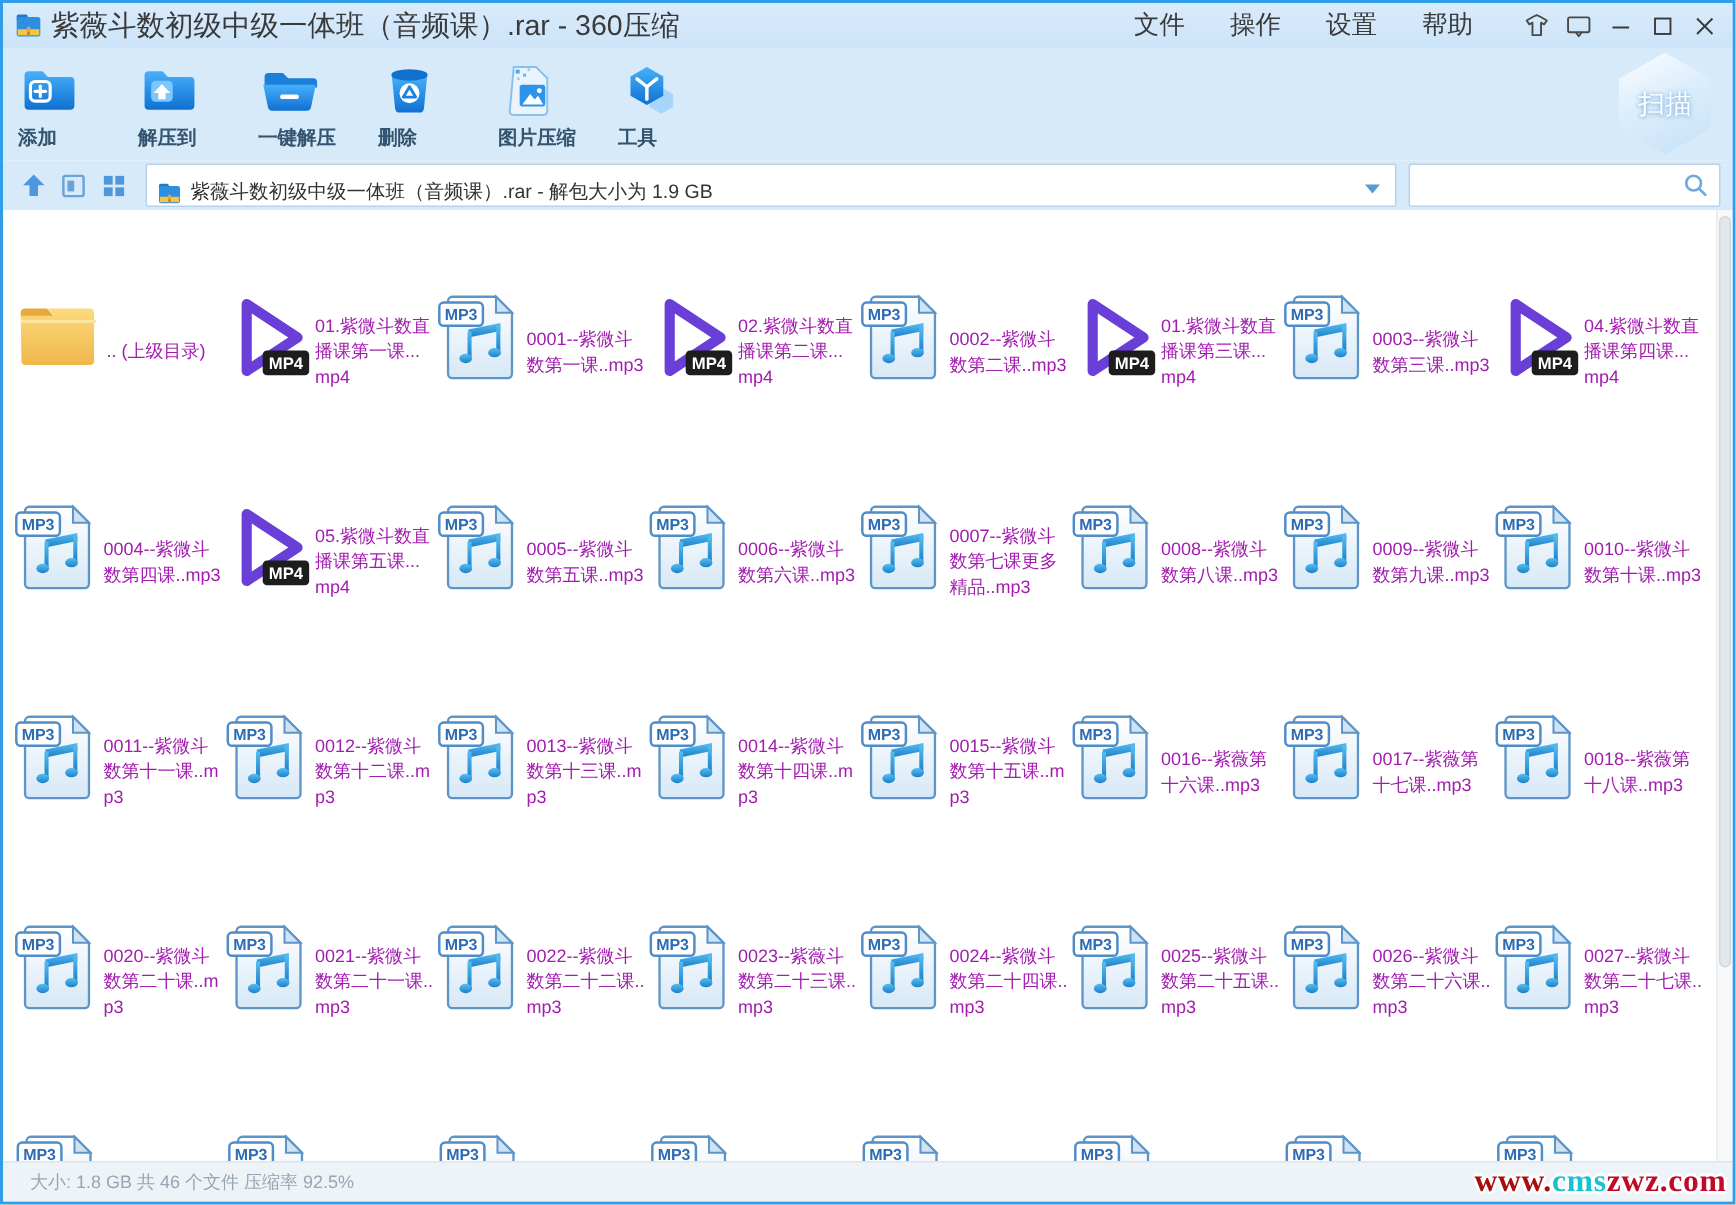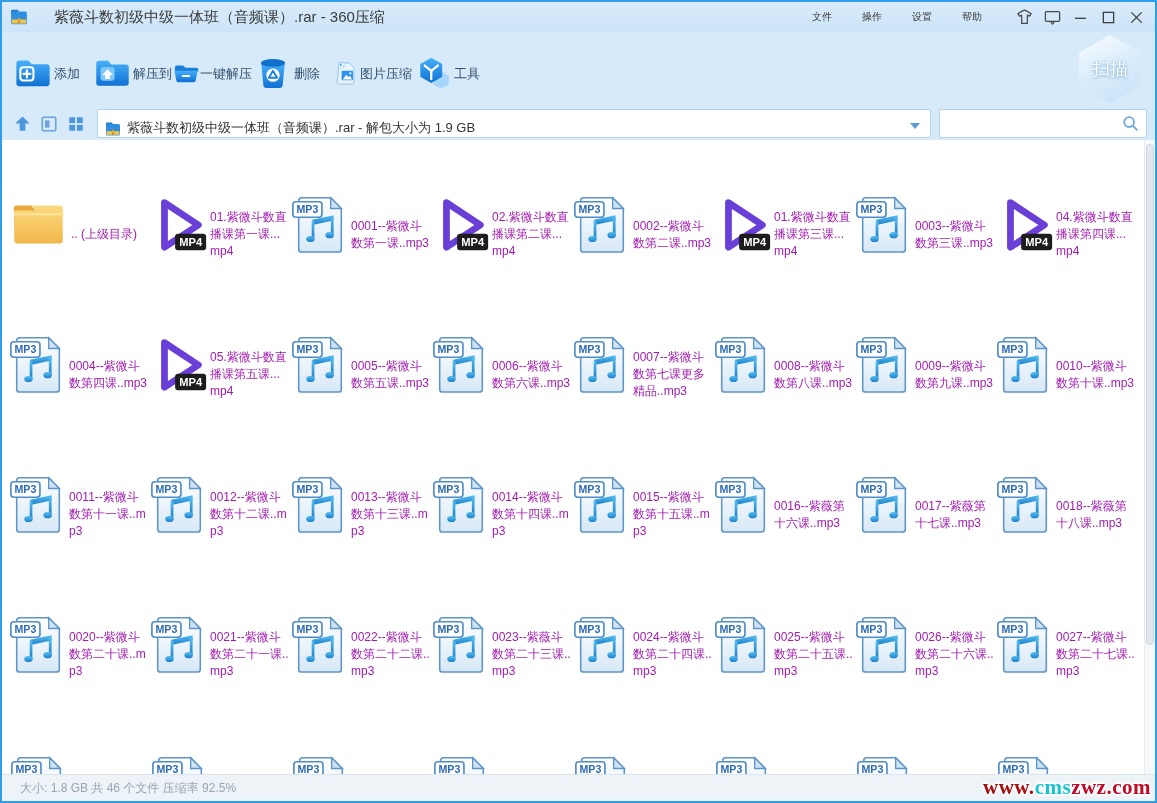--- a/index.html
+++ b/index.html
@@ -2,28 +2,28 @@
 <html><head>
 <meta charset="utf-8">
 <style>
   html,body{margin:0;padding:0;background:#9eb6c8;}
   body{width:1157px;height:803px;font-family:"Liberation Sans","DejaVu Sans",sans-serif;-webkit-font-smoothing:antialiased;}
   .window{position:relative;width:1157px;height:803px;box-sizing:border-box;border:2px solid #2f9de8;background:#fff;display:flex;flex-direction:column;overflow:hidden;}
 
   
   .titlebar{height:30px;flex:0 0 30px;background:linear-gradient(#d8ebfb,#cde4f8);display:flex;align-items:center;padding:0 6px 0 8px;}
   .title-ico{width:18px;height:18px;margin-right:6px;flex:0 0 auto;}
-  .title-text{font-size:15px;color:#3a3a3a;white-space:nowrap;margin-left:20px;}
+  .title-text{font-size:19px;color:#3a3a3a;white-space:nowrap;}
   .tb-right{margin-left:auto;display:flex;align-items:center;}
-  .menu-item{font-size:10px;color:#3a3a3a;padding:0 15px;line-height:30px;cursor:default;}
+  .menu-item{font-size:17px;color:#3a3a3a;padding:0 15px;line-height:30px;cursor:default;}
   .win-ico{width:26px;height:26px;display:flex;align-items:center;justify-content:center;margin-left:2px;}
 
   
   .toolbar{height:75px;flex:0 0 75px;background:#d7eafa;position:relative;display:flex;align-items:flex-start;padding-left:10px;}
-  .tool-btn{width:80px;height:75px;display:flex;align-items:center;justify-content:flex-start;padding-top:7px;box-sizing:border-box;border-radius:4px;}
+  .tool-btn{width:80px;height:75px;display:flex;flex-direction:column;justify-content:flex-start;padding-top:7px;box-sizing:border-box;border-radius:4px;font-weight:bold;}
   .tool-btn svg{width:42px;height:42px;}
   .tool-label{font-size:13px;color:#33536e;margin-top:2px;white-space:nowrap;}
   .scan-badge{position:absolute;right:14px;top:3px;width:62px;height:68px;clip-path:polygon(50% 0,100% 26%,100% 74%,50% 100%,0 74%,0 26%);background:linear-gradient(155deg,rgba(255,255,255,.92) 0%,rgba(222,239,252,.75) 45%,rgba(186,219,245,.6) 100%);display:flex;align-items:center;justify-content:center;}
   .scan-badge span{font-size:18px;color:#fdfeff;text-shadow:0 1px 3px rgba(125,175,220,.95),0 0 2px rgba(140,185,225,.8);}
 
   
   .addressbar{height:33px;flex:0 0 33px;background:#d7eafa;display:flex;align-items:center;padding:0 8px;}
   .nav-ico{width:24px;height:24px;display:flex;align-items:center;justify-content:center;margin-right:3px;border-radius:3px;}
   .combo{flex:1;height:27px;background:#fff;border:1px solid #b7d3ec;border-radius:2px;display:flex;align-items:flex-end;padding:0 4px 0 7px;margin-left:6px;min-width:0;}
   .combo-ico{width:16px;height:16px;margin-right:6px;flex:0 0 auto;}

